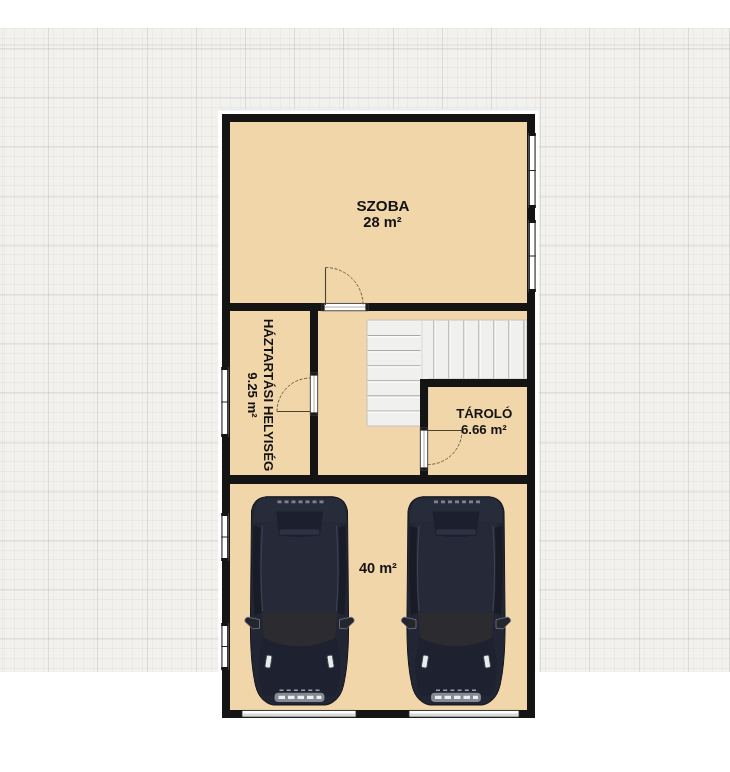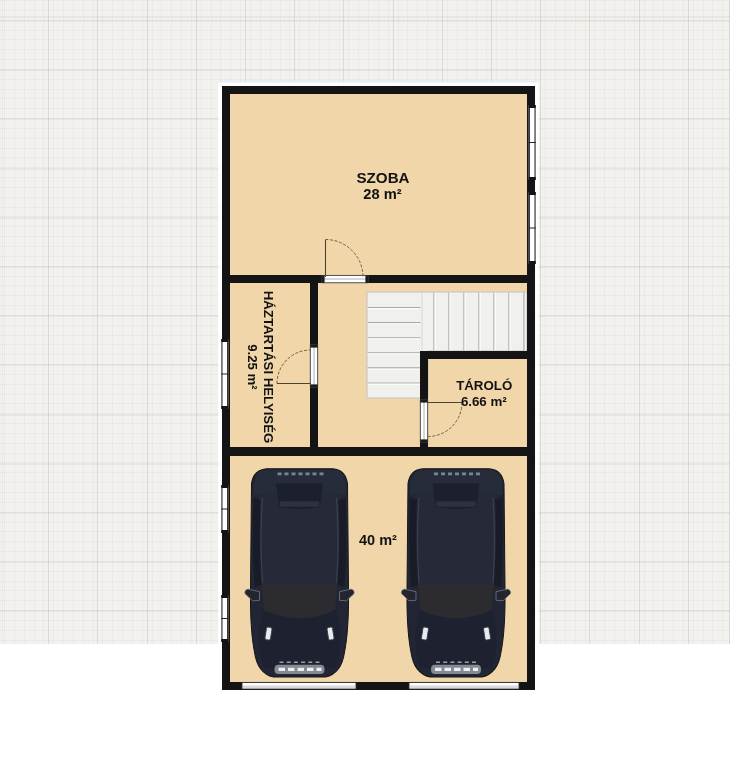--- a/index.html
+++ b/index.html
@@ -5,20 +5,21 @@
   html,body{margin:0;padding:0;}
   body{width:730px;height:772px;overflow:hidden;font-family:"Liberation Sans",sans-serif;}
   .page{position:relative;width:730px;height:644px;
     background-color:#f2f1ee;
     background-image:
       repeating-linear-gradient(to right, rgba(168,165,158,0.30) 0 1px, transparent 1px 49.2px),
       repeating-linear-gradient(to bottom, rgba(168,165,158,0.30) 0 1px, transparent 1px 49.2px),
       repeating-linear-gradient(to right, rgba(175,172,165,0.11) 0 1px, transparent 1px 9.84px),
       repeating-linear-gradient(to bottom, rgba(175,172,165,0.11) 0 1px, transparent 1px 9.84px);
     background-position: -1px 0, 0 20.5px, 4px 0, 0 0;
+    margin-top: 28px;
   }
   svg{position:absolute;left:0;top:0;}
   text{font-family:"Liberation Sans",sans-serif;font-weight:bold;fill:#121212;}
 </style>
 </head>
 <body>
 <div class="page">
 <svg width="730" height="772" viewBox="0 0 730 772">
 <defs>
   <filter id="halo" x="-20%" y="-20%" width="140%" height="140%">

